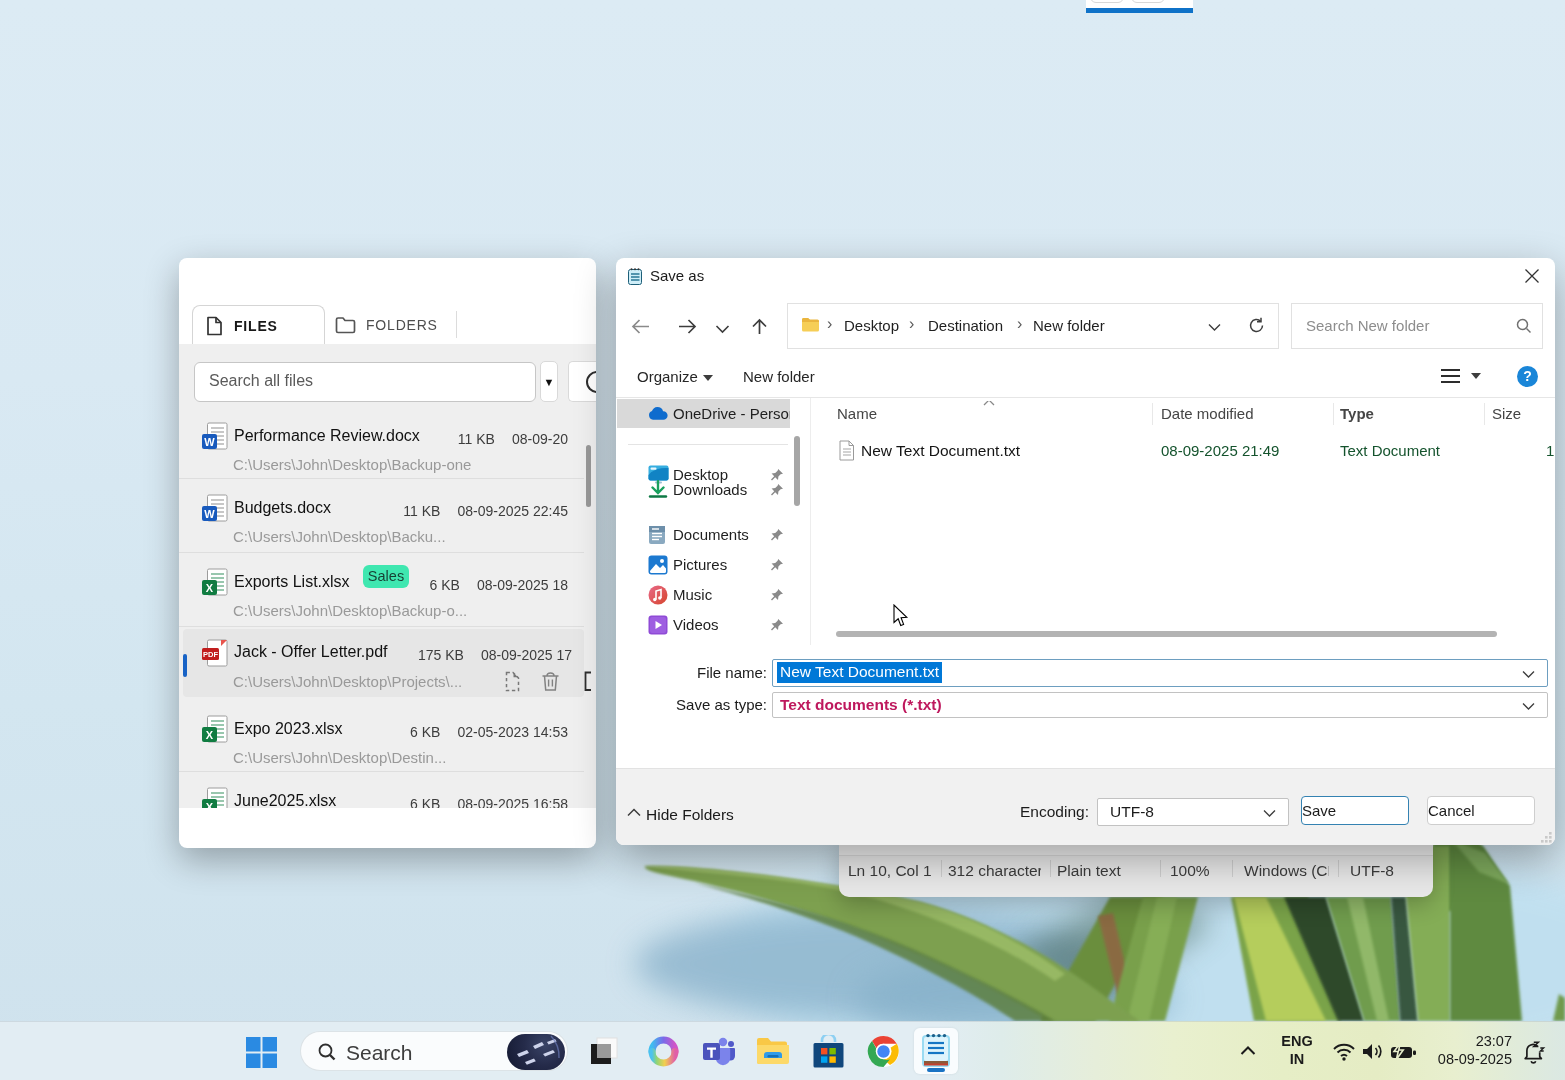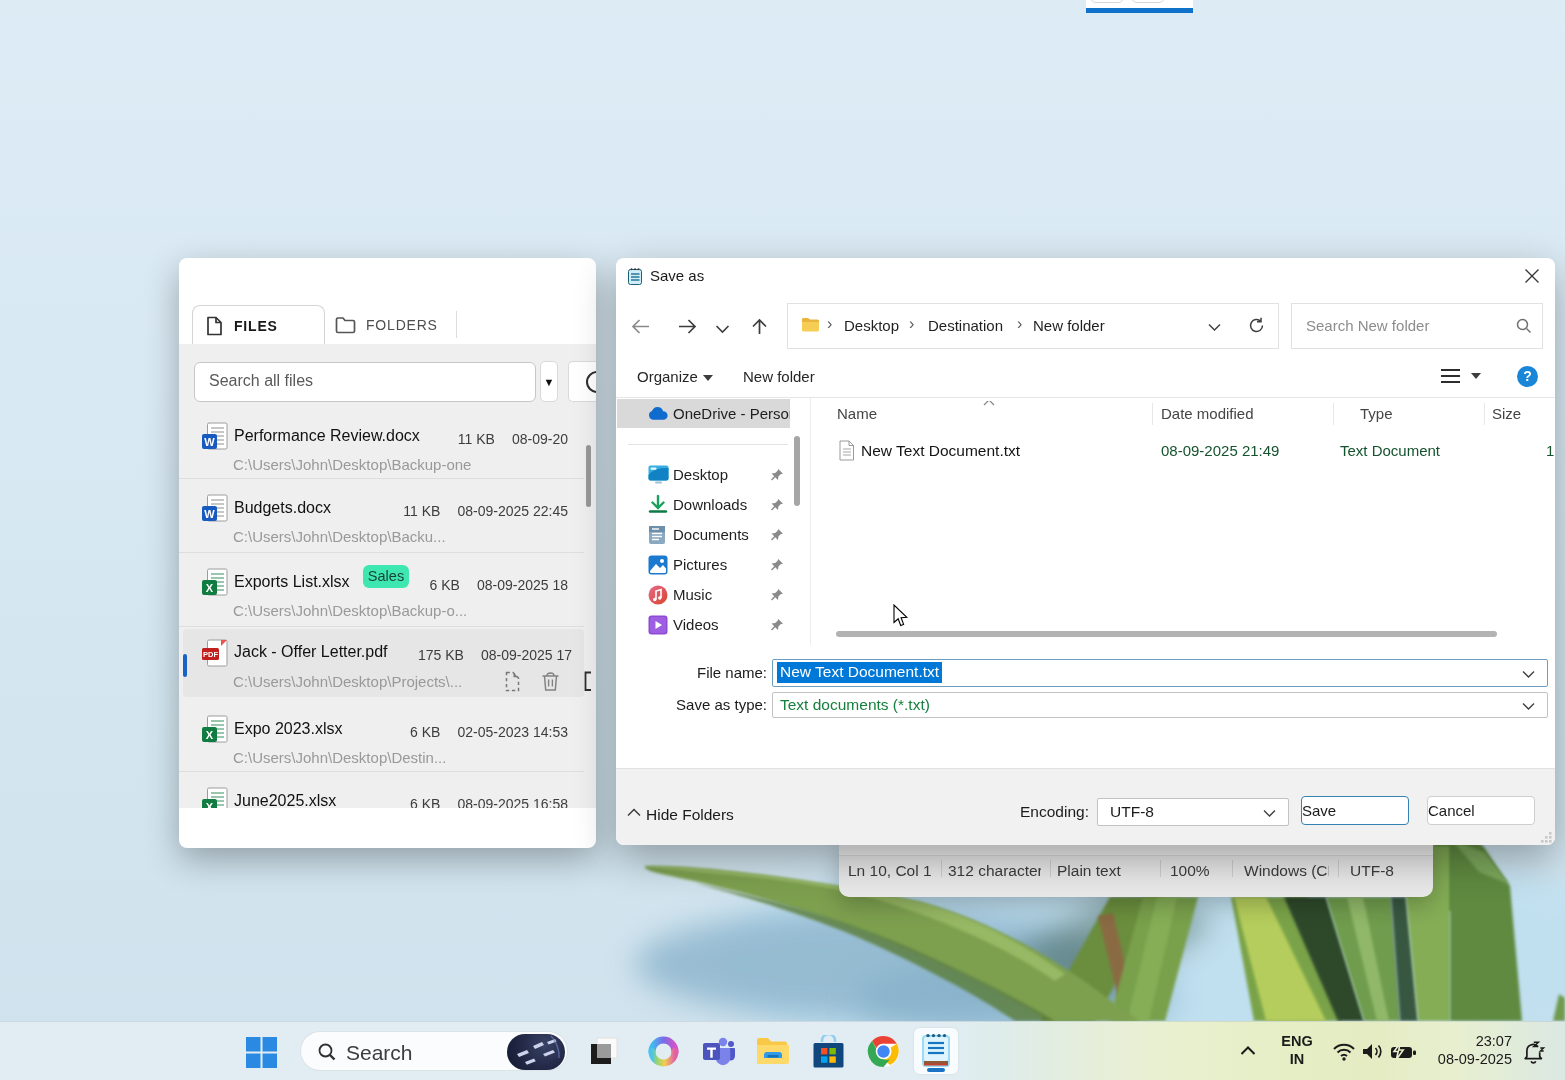--- a/index.html
+++ b/index.html
@@ -96,21 +96,21 @@
 .sa-hdr i { position:absolute; top:2px; width:1px; height:22px; background:#e8e8e8; }
 .sa-file { position:absolute; left:0; top:40px; width:939px; height:26px; overflow:hidden; }
 .sa-file .f1 { position:absolute; left:245px; top:4px; font-size:15.5px; color:#141414; }
 .sa-file .f2 { position:absolute; top:4px; font-size:15px; color:#14532d; white-space:nowrap; }
 .sa-hscroll { position:absolute; left:220px; top:233px; width:661px; height:6px; background:#b3b3b3; border-radius:3px; }
 .sa-lbl { position:absolute; left:0; width:151px; text-align:right; font-size:15px; color:#1b1b1b; }
 .sa-fninput { position:absolute; left:156px; top:261px; width:776px; height:28px; background:#fff; border:1px solid #6d9ec0; border-radius:2px; }
 .sa-selhl { position:absolute; left:4px; top:2px; background:#0078d7; color:#fff; font-size:15.5px; padding:1px 3px 2px 3px; }
 .sa-chev { position:absolute; right:12px; top:10px; }
 .sa-typecombo { position:absolute; left:156px; top:294px; width:776px; height:26px; background:#fff; border:1px solid #c2c2c2; border-radius:2px; }
-.sa-typecombo > span { position:absolute; left:7px; top:3px; font-size:15.5px; color:#15803d; }
+.sa-typecombo > span { position:absolute; left:7px; top:3px; font-size:15.5px; color:#be185d;font-weight:bold; }
 .sa-typecombo .sa-chev { top:9px; }
 .sa-bottom { position:absolute; left:0; top:510px; width:100%; height:77px; background:#f1f1f1; border-top:1px solid #e2e2e2; border-radius:0 0 8px 8px; }
 .sa-hide { position:absolute; left:30px; top:37px; font-size:15.5px; color:#1b1b1b; }
 .sa-enc { position:absolute; left:404px; top:34px; font-size:15.5px; color:#1b1b1b; }
 .sa-enccombo { position:absolute; left:481px; top:29px; width:192px; height:28px; background:#fff; border:1px solid #c2c2c2; border-radius:2px; }
 .sa-enccombo > span { position:absolute; left:12px; top:4px; font-size:15.5px; color:#1b1b1b; }
 .sa-enccombo .sa-chev { top:10px; }
 .sa-btn { position:absolute; top:27px; width:108px; height:29px; background:#fff; font-size:15px; color:#1b1b1b; line-height:27px; border-radius:4px; }
 .sa-save { left:685px; border:1px solid #3482b2; }
 .sa-cancel { left:811px; border:1px solid #cecece; }
@@ -430,21 +430,21 @@
             <rect x="0.5" y="0.5" width="20" height="15" rx="2" fill="#36aee0"></rect>
             <path d="M0.5 10 a 20 14 0 0 1 20 -7 V 13.5 a2 2 0 0 1 -2 2 H2.5 a2 2 0 0 1 -2 -2 Z" fill="#1183c4"></path>
             <rect x="2.5" y="2.5" width="6" height="2.2" rx="1" fill="#e8f6fd"></rect>
             <rect x="7" y="16.5" width="7" height="2" rx="1" fill="#9fc1d4"></rect>
           </svg>
         <span>Desktop</span>
           <svg class="pinico" width="14" height="14" viewBox="0 0 14 14">
             <path d="M8.2 1 L13 5.8 L10.6 6.2 L8.4 8.4 L8 12 L5.2 9.2 L2 12.4 L1 11.4 L4.2 8.2 L1.6 5.6 L5.2 5 L7.6 2.8 Z" fill="#8a8a8a"></path>
           </svg>
       </div>
-      <div class="sa-pin" style="top:93px;">
+      <div class="sa-pin" style="top:78px;">
         <svg class="pi" width="20" height="20" viewBox="0 0 20 20">
             <path d="M10 1 V12 M4.5 7.5 L10 13 L15.5 7.5" fill="none" stroke="#19a05e" stroke-width="2.4" stroke-linecap="round"></path>
             <path d="M2 16.5 H18" stroke="#0e7a45" stroke-width="2.4" stroke-linecap="round"></path>
           </svg>
         <span>Downloads</span>
           <svg class="pinico" width="14" height="14" viewBox="0 0 14 14">
             <path d="M8.2 1 L13 5.8 L10.6 6.2 L8.4 8.4 L8 12 L5.2 9.2 L2 12.4 L1 11.4 L4.2 8.2 L1.6 5.6 L5.2 5 L7.6 2.8 Z" fill="#8a8a8a"></path>
           </svg>
       </div>
       <div class="sa-pin" style="top:123px;">
@@ -504,21 +504,21 @@
           </svg>
       </div>
       <div class="sa-vscroll"></div>
       <div class="sa-vsep"></div>
       <div class="sa-hdr">
         <span style="left:221px;">Name</span>
         <svg style="position:absolute;left:367px;top:-2px;" width="12" height="7" viewBox="0 0 12 7">
             <path d="M1 6 L6 1 L11 6" fill="none" stroke="#888" stroke-width="1.3"></path>
           </svg>
         <span style="left:545px;">Date modified</span>
-        <span style="left:744px;">Type</span>
+        <span style="left:724px;font-weight:bold;">Type</span>
         <span style="left:876px;">Size</span>
         <i style="left:536px;"></i>
           <i style="left:717px;"></i>
           <i style="left:868px;"></i>
       </div>
       <div class="sa-file">
         <svg style="position:absolute;left:222px;top:2px;" width="17" height="21" viewBox="0 0 17 21">
             <path d="M2 1 H11 L15.5 5.5 V20 H2 Z" fill="#fff" stroke="#9a9a9a"></path>
             <path d="M11 1 V5.5 H15.5" fill="none" stroke="#9a9a9a"></path>
             <g stroke="#b5b5b5" stroke-width="1.2">

